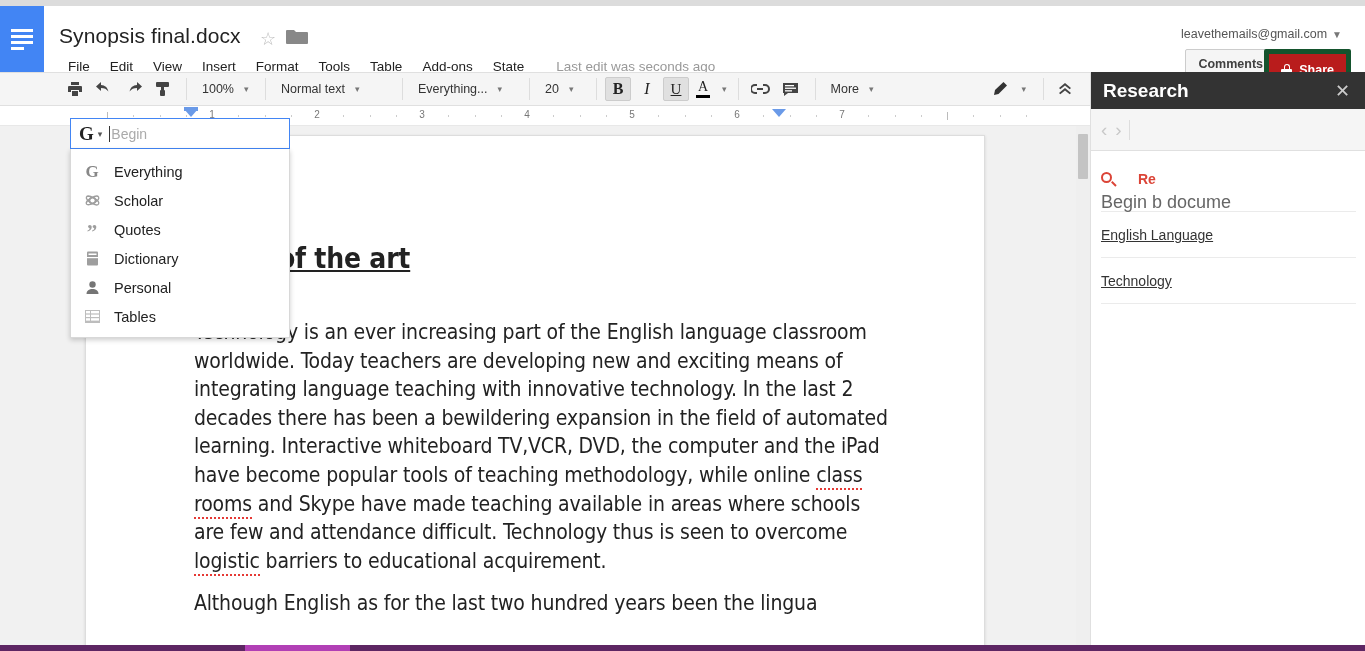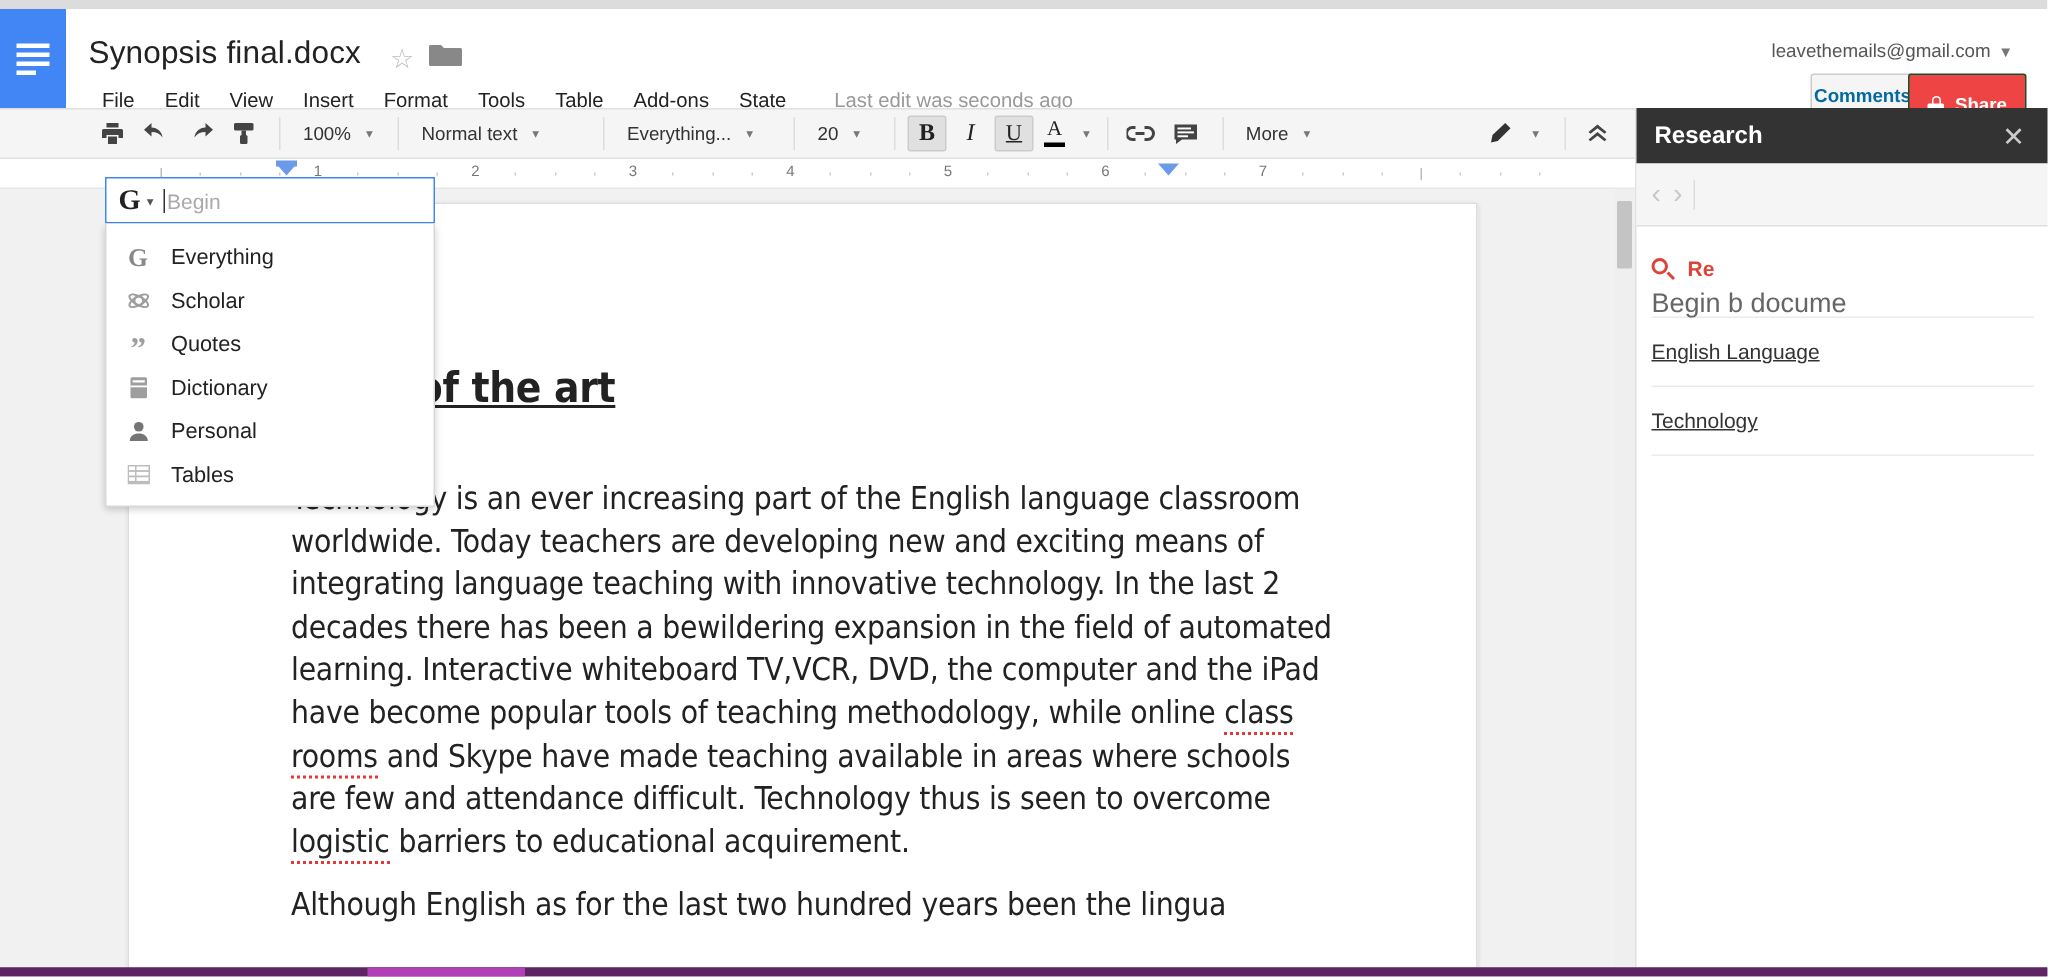--- a/index.html
+++ b/index.html
@@ -42,31 +42,31 @@
   }
   .lastedit { font-size:13.5px; color:#999; margin-left:22px; white-space:nowrap; }
 
   .account {
     position:absolute; right:23px; top:11px;
     font-size:12.5px; color:#555; white-space:nowrap; cursor:pointer;
   }
   .account .caret { color:#777; margin-left:5px; font-size:10px; }
   .btn-comments {
     position:absolute; right:89px; top:33px;
-    height:29px; padding:0 1px;
+    height:29px; padding:0 12px;
     border:1px solid #ccc; border-radius:2px;
-    background:#f5f5f5; color:#0369a1; font-size:12.5px; font-weight:bold;
+    background:#f5f5f5; color:#404040; font-size:12.5px; font-weight:bold;
     display:flex; align-items:center; cursor:pointer;
     font-family:"Liberation Sans", sans-serif;
   }
   .btn-share {
     position:absolute; right:14px; top:33px;
     height:42px; padding:0 12px;
-    border:1px solid #14532d; border-radius:2px;
-    background:#ef4444; color:#fff; font-size:12.5px; font-weight:bold;
+    border:5px solid #14532d; border-radius:2px;
+    background:#b91c1c; color:#fff; font-size:12.5px; font-weight:bold;
     display:flex; align-items:center; gap:7px; cursor:pointer;
     font-family:"Liberation Sans", sans-serif;
   }
   .lock-glyph { display:inline-block; width:11px; height:13px; position:relative; }
   .lock-glyph .body { position:absolute; bottom:0; left:0; width:11px; height:8px; background:#fff; border-radius:1px; }
   .lock-glyph .shackle { position:absolute; top:0; left:2.5px; width:6px; height:6px; border:1.6px solid #fff; border-bottom:none; border-radius:3px 3px 0 0; }
 
   
   .toolbar {
     position:absolute; left:0; top:72px; width:1090px; height:34px;
@@ -145,21 +145,21 @@
 
   
   .research {
     position:absolute; right:0; top:72px; width:275px; height:573px;
     background:#fff; border-left:1px solid #e0e0e0;
   }
   .research-header {
     position:absolute; left:0; top:0; width:275px; height:37px;
     background:#333; display:flex; align-items:center; padding:0 12px;
   }
-  .research-title { color:#fff; font-size:16px; font-weight:bold; flex:1; }
+  .research-title { color:#fff; font-size:19px; font-weight:bold; flex:1; }
   .research-close { color:#ccc; font-size:18px; cursor:pointer; line-height:1; padding:2px 4px; }
 
   .research-searchbar {
     position:absolute; left:0; top:37px; width:275px; height:42px;
     background:#f5f5f5; border-bottom:1px solid #e0e0e0;
     display:flex; align-items:center; padding-left:6px;
   }
   .navarrow { font-size:19px; color:#c8c8c8; padding:0 4px; cursor:default; line-height:1; }
   .nav-sep { width:1px; height:20px; background:#ddd; margin:0 5px 0 3px; }
 
@@ -167,21 +167,21 @@
     position:absolute; left:70px; top:118px; width:220px; height:31px;
     border:1px solid #4285f4; background:#fff;
     display:flex; align-items:center; padding-left:8px; z-index:40;
   }
   .g-logo { font-family:"Liberation Serif", serif; font-weight:bold; font-size:19px; color:#222; line-height:1; }
   .g-caret { font-size:9px; color:#555; margin:0 7px 0 4px; }
   .search-ph { font-size:14px; color:#aaa; }
   .text-cursor { width:1px; height:16px; background:#333; margin-right:1px; }
 
   .research-content { position:absolute; left:0; top:79px; width:275px; height:494px; padding:0 10px; }
-  .rc-head { display:flex; align-items:center; gap:9px; margin-top:20px; }
+  .rc-head { display:flex; align-items:center; gap:22px; margin-top:20px; }
   .rc-magnifier { width:15px; height:15px; position:relative; flex:none; }
   .rc-magnifier .circ { position:absolute; left:0; top:0; width:11px; height:11px; border:2px solid #db4437; border-radius:50%; }
   .rc-magnifier .hndl { position:absolute; right:0; bottom:0px; width:6px; height:2px; background:#db4437; transform:rotate(45deg); transform-origin:right center;}
   .rc-title { color:#db4437; font-size:14px; font-weight:bold; white-space:nowrap; }
   .rc-desc { font-size:18px; color:#666; line-height:17px; margin-top:7px; width:250px; }
   .rc-link-row { border-top:1px solid #ebebeb; padding:14px 0 13px 0; }
   .rc-link { font-size:14px; color:#333; text-decoration:underline; cursor:pointer; white-space:nowrap; }
   .rc-first { margin-top:14px; }
 
   

